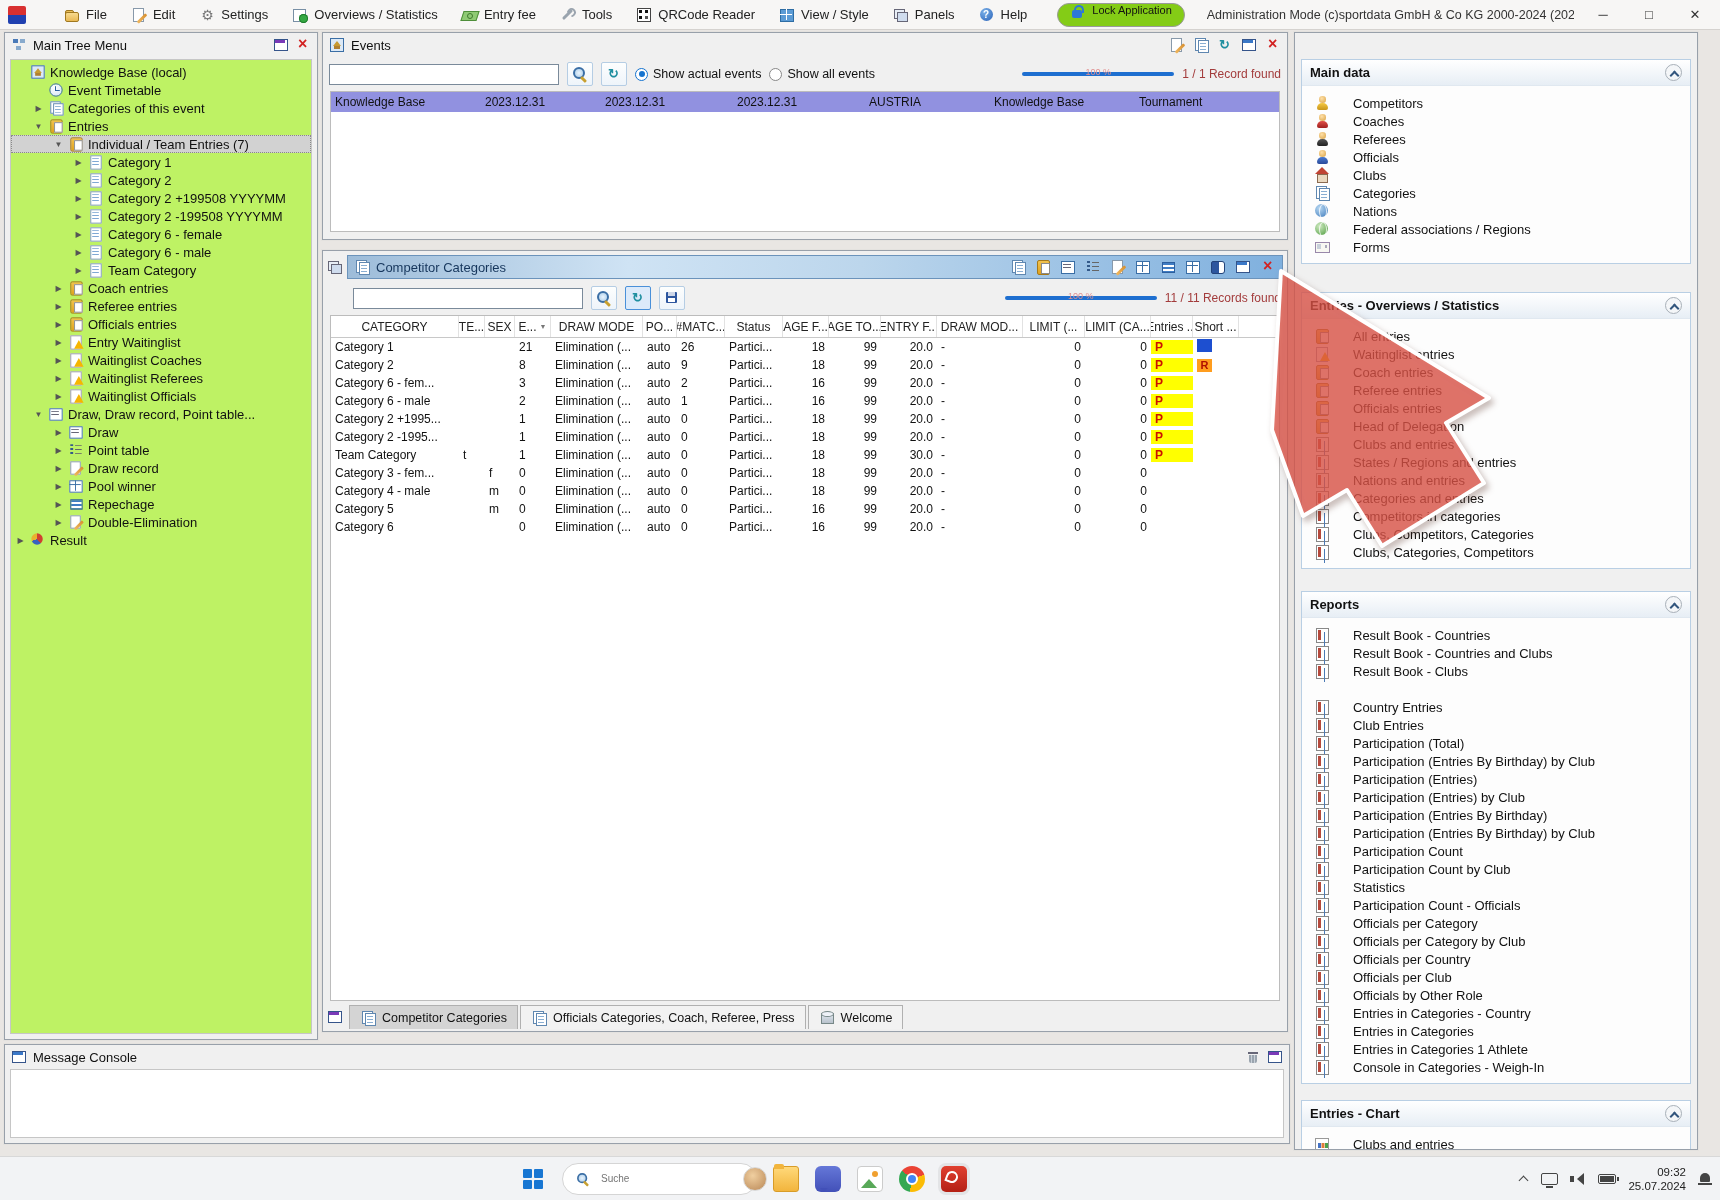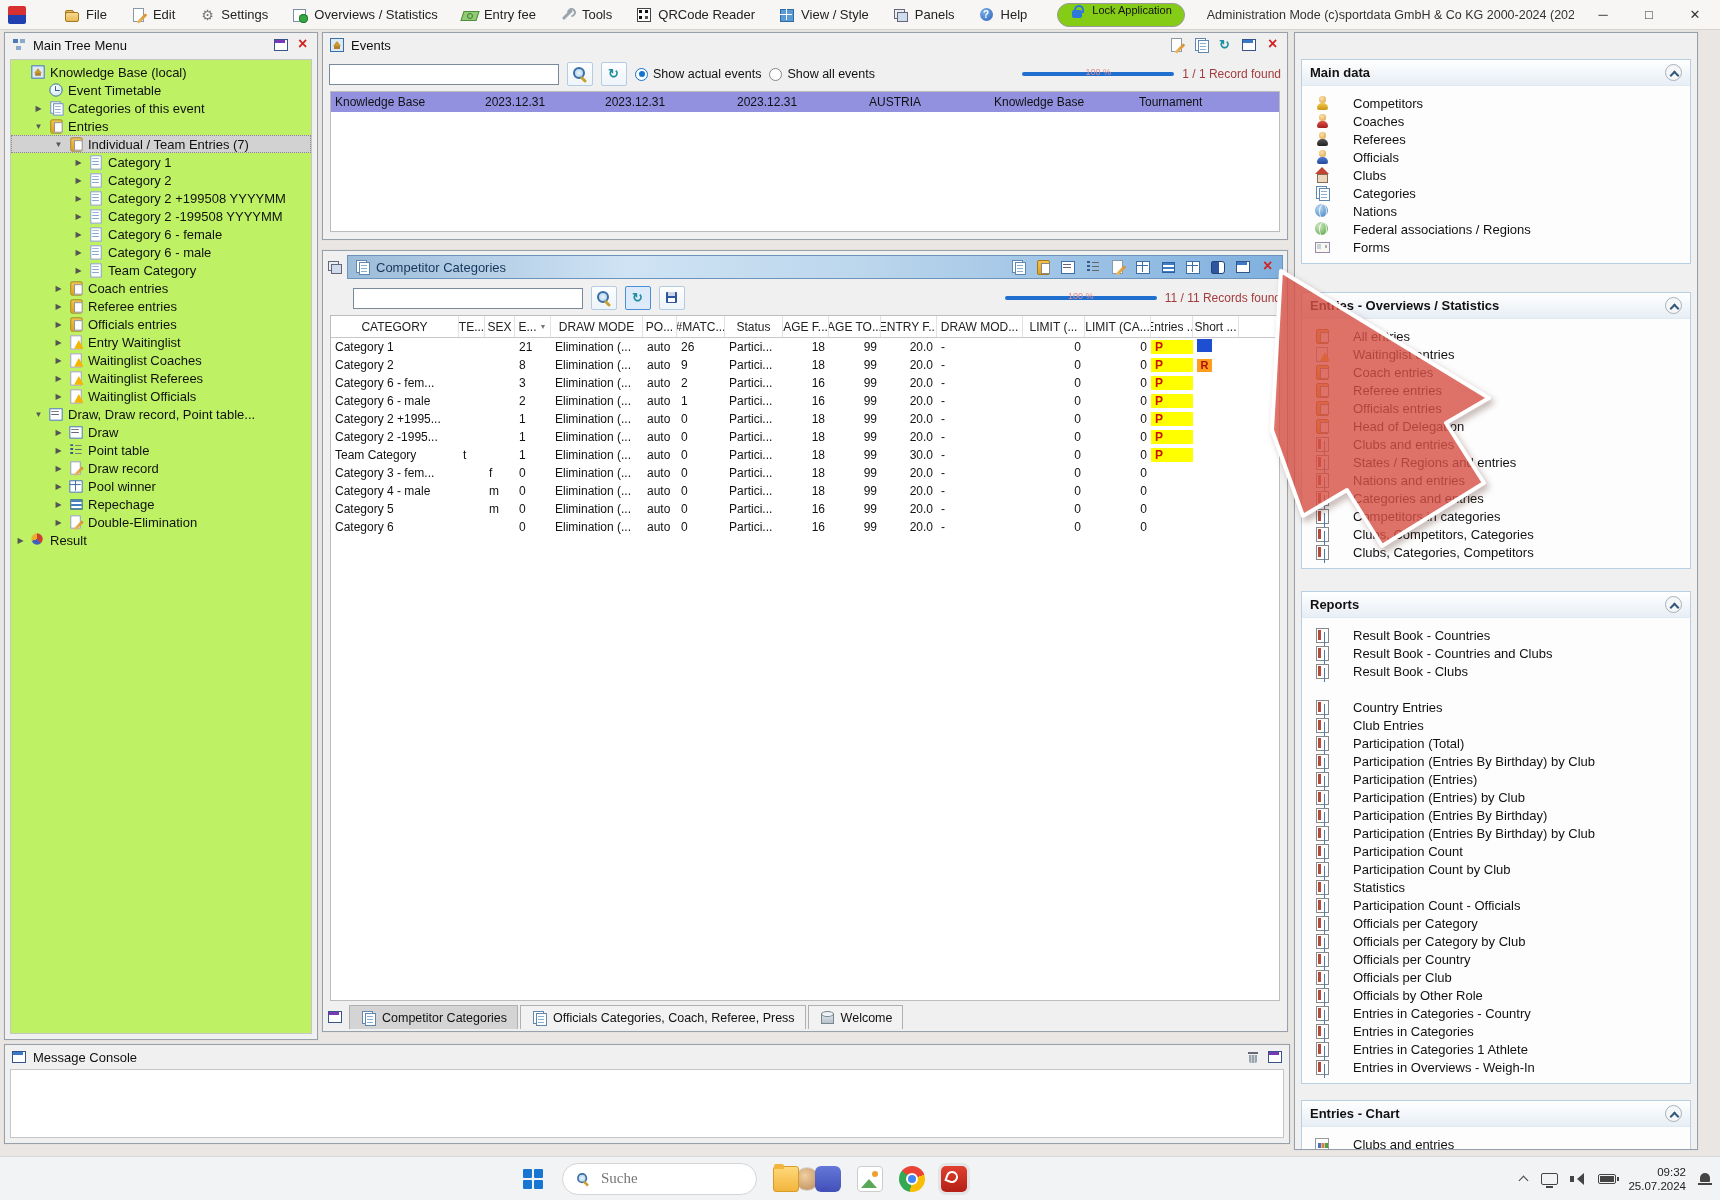--- a/index.html
+++ b/index.html
@@ -168,21 +168,21 @@
   #consolebody{position:absolute;left:5px;right:5px;top:24px;bottom:5px;background:#fff;border:1px solid #c6c6c6}
 
   
   #taskbar{position:absolute;left:0;top:1156px;width:1720px;height:44px;background:#f2f3f5;border-top:1px solid #d8d8d8;display:flex;align-items:center}
   #taskcenter{position:absolute;left:520px;display:flex;align-items:center;gap:16px}
   .tbicon{width:26px;height:26px;position:relative;flex:none}
   #startbtn{display:grid;grid-template-columns:9px 9px;grid-template-rows:9px 9px;gap:2px;width:auto;height:auto;padding:3px}
   #startbtn span{background:#1876d2;border-radius:1px}
   #tsearch{width:195px;height:32px;background:#fff;border:1px solid #d5d5d5;border-radius:16px;display:flex;align-items:center;gap:8px;padding:0 4px 0 12px;color:#555}
   #tsearch .ic-search{transform:scale(.85)}
-  #tsearch input{border:none;outline:none;flex:1;font-size:15px;font-family:Liberation Serif, serif;color:#737373;background:transparent}
+  #tsearch input{border:none;outline:none;flex:1;font-size:10px;font-family:Liberation Sans, sans-serif;color:#737373;background:transparent}
   #avatar{width:24px;height:24px;border-radius:50%;background:radial-gradient(circle at 40% 35%,#f0cfa0,#b98756);flex:none;border:1px solid #d8d8d8}
   .ticon-folder{background:linear-gradient(#ffd97a,#f2b53d);border-radius:3px;border:1px solid #d89c28}
   .ticon-folder::before{content:"";position:absolute;left:0;top:-3px;width:10px;height:5px;background:#f2b53d;border-radius:2px 2px 0 0}
   .ticon-chat{background:linear-gradient(#6577d8,#4250b8);border-radius:6px}
   .ticon-chat::after{content:"";position:absolute;left:5px;bottom:-4px;border:4px solid transparent;border-top-color:#4250b8}
   .ticon-photo{background:#fff;border:1px solid #ccc;border-radius:4px}
   .ticon-photo::before{content:"";position:absolute;left:3px;bottom:3px;border-left:8px solid transparent;border-right:8px solid transparent;border-bottom:9px solid #58a858}
   .ticon-photo::after{content:"";position:absolute;right:4px;top:4px;width:6px;height:6px;border-radius:50%;background:#f0a030}
   .ticon-chrome{border-radius:50%;background:conic-gradient(from -50deg,#ea4335 0 120deg,#fbbc05 0 240deg,#34a853 0)}
   .ticon-chrome::before{content:"";position:absolute;inset:7px;background:#4285f4;border:2.5px solid #fff;border-radius:50%}
@@ -955,21 +955,21 @@
           <div class="gitem">
             <span class="ic ic-report"></span>
             <span>Entries in Categories</span>
           </div>
           <div class="gitem">
             <span class="ic ic-report"></span>
             <span>Entries in Categories 1 Athlete</span>
           </div>
           <div class="gitem">
             <span class="ic ic-report"></span>
-            <span>Entries in Overviews - Weigh-In</span>
+            <span>Console in Categories - Weigh-In</span>
           </div>
         </div>
     </div>
 
     <div class="group g4">
       <div class="ghead">
         <span>Entries - Chart</span>
         <span class="chev"></span>
       </div>
       <div class="gitems">

